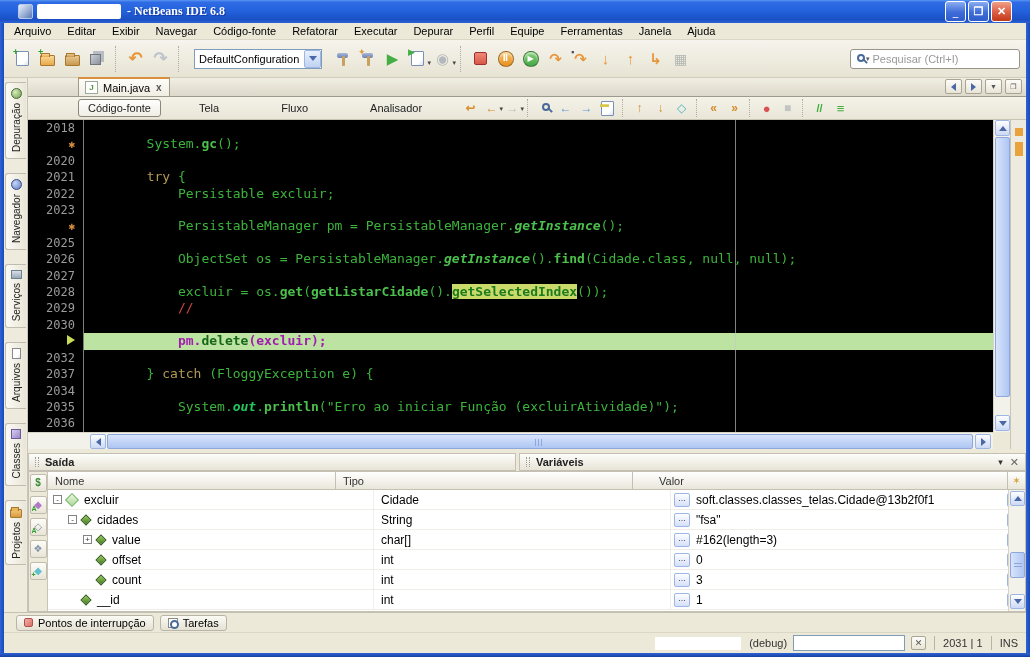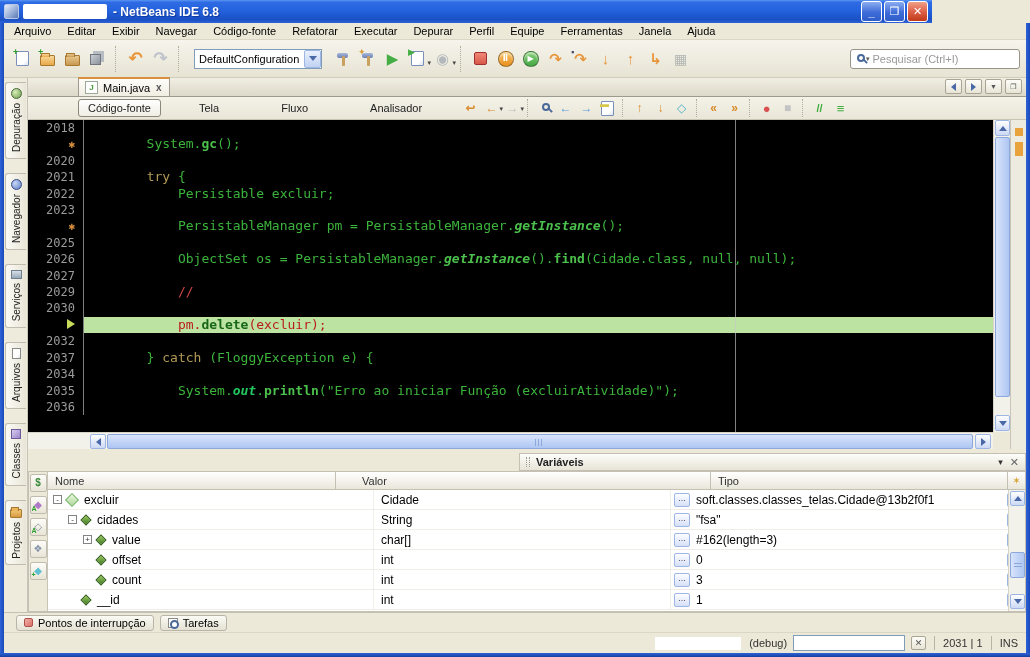--- a/index.html
+++ b/index.html
@@ -1,23 +1,23 @@
 <!DOCTYPE html>
 <html><head>
 <meta charset="utf-8">
 <style>
   html,body{margin:0;padding:0;background:#777;}
   .window{position:relative;width:1030px;height:657px;background:#ECE9D8;overflow:hidden;
     font-family:"Liberation Sans","DejaVu Sans",sans-serif;font-size:11px;color:#000;}
   .window *{box-sizing:border-box;}
 
   
-  .titlebar{position:absolute;left:0;top:0;width:932px;height:23px;
+  .titlebar{position:absolute;left:0;top:0;width:1030px;height:23px;
     background:linear-gradient(180deg,#5A96F2 0%,#2E6BE4 10%,#2463DE 45%,#1A50C4 85%,#2E62D8 100%);
-    display:flex;align-items:center;padding:0 4px;}
+    display:flex;align-items:center;padding:0 18px;font-family:Liberation Serif, serif;}
   .app-icon{width:15px;height:15px;margin-right:4px;border:1px solid #B8C8E8;border-radius:2px;
     background:linear-gradient(135deg,#E8EEF8 0%,#9AB0D8 55%,#5878B0 100%);}
   .title-censor{width:84px;height:15px;background:#fff;border-radius:2px;margin-right:6px;}
   .title-text{color:#fff;font-weight:bold;font-size:12px;text-shadow:1px 1px 1px #11369E;white-space:nowrap;}
   .tb-btns{margin-left:auto;display:flex;gap:2px;}
   .tb-btn{width:21px;height:21px;border:1px solid #fff;border-radius:3px;color:#fff;font-size:11px;font-weight:bold;
     display:flex;align-items:center;justify-content:center;
     background:linear-gradient(180deg,#8AACF0,#3E6CD8 55%,#2E5CC8);}
   .tb-btn.close{background:linear-gradient(180deg,#F0A088,#DE6248 50%,#C03818);}
   .frame-l,.frame-r{position:absolute;top:23px;bottom:0;width:4px;background:linear-gradient(90deg,#2E62D8,#1A4AB8);}
@@ -101,21 +101,21 @@
   .editor{position:absolute;left:28px;top:120px;width:998px;height:329px;background:#ECE9D8;}
   .code-wrap{position:absolute;left:0;top:0;width:965px;height:312px;background:#000;overflow:hidden;}
   .margin-line{position:absolute;left:707px;top:0;bottom:0;width:1px;background:rgba(200,200,200,.65);z-index:5;}
   .ed-row{display:flex;height:16.42px;line-height:16.42px;font-family:"DejaVu Sans Mono","Liberation Mono",monospace;font-size:13px;}
   .ed-num{flex:0 0 56px;border-right:1px solid #7E7E7E;padding-right:8px;text-align:right;color:#9C9C9C;font-size:12px;}
   .ed-code{flex:1;white-space:pre;}
   .ed-code.cur{background:#BCE3A2;}
   .tk-g{color:#3CB43C;} .tk-m{color:#4CC04C;font-weight:bold;} .tk-mi{color:#4CC04C;font-weight:bold;font-style:italic;}
   .tk-k{color:#B39B55;} .tk-c{color:#D04545;} .tk-o{color:#22c55e;font-weight:bold;font-style:italic;}
   .tk-hl{background:#C9DA6B;color:#1E7A1E;font-weight:bold;}
-  .tk-d{color:#b91c1c;} .tk-dm{color:#176617;font-weight:bold;}
+  .tk-d{color:#a21caf;font-weight:bold;} .tk-dm{color:#176617;font-weight:bold;}
   .gut-gear{color:#D89040;font-size:11px;}
   .gut-arrow{display:inline-block;width:0;height:0;border-left:8px solid #C9DC5A;border-top:5px solid transparent;border-bottom:5px solid transparent;}
   
   .tri{display:inline-block;width:0;height:0;}
   .tri-up{border-left:4px solid transparent;border-right:4px solid transparent;border-bottom:5px solid #4A68A8;}
   .tri-down{border-left:4px solid transparent;border-right:4px solid transparent;border-top:5px solid #4A68A8;}
   .tri-left{border-top:4px solid transparent;border-bottom:4px solid transparent;border-right:5px solid #4A68A8;}
   .tri-right{border-top:4px solid transparent;border-bottom:4px solid transparent;border-left:5px solid #4A68A8;}
   .sb-btn{position:absolute;background:linear-gradient(180deg,#FEFEFE,#CCD9F4);border:1px solid #9EB6E4;border-radius:2px;
     display:flex;align-items:center;justify-content:center;}
@@ -478,20 +478,24 @@
           </div>
           <div class="ed-row">
             <span class="ed-num">2026</span>
             <span class="ed-code"><span class="tk-g">            ObjectSet os = PersistableManager.</span><span class="tk-mi">getInstance</span><span class="tk-g">().</span><span class="tk-m">find</span><span class="tk-g">(Cidade.class, null, null);</span></span>
           </div>
           <div class="ed-row">
             <span class="ed-num">2027</span>
             <span class="ed-code"></span>
           </div>
           <div class="ed-row">
+            <span class="ed-num">2028</span>
+            <span class="ed-code"><span class="tk-g">            excluir = os.</span><span class="tk-m">get</span><span class="tk-g">(</span><span class="tk-m">getListarCidade</span><span class="tk-g">().</span><span class="tk-hl">getSelectedIndex</span><span class="tk-g">());</span></span>
+          </div>
+          <div class="ed-row">
             <span class="ed-num">2029</span>
             <span class="ed-code"><span class="tk-g">            </span><span class="tk-c">//</span></span>
           </div>
           <div class="ed-row">
             <span class="ed-num">2030</span>
             <span class="ed-code"></span>
           </div>
           <div class="ed-row">
             <span class="ed-num"><span class="gut-arrow"></span></span>
             <span class="ed-code cur"><span class="tk-d">            pm.</span><span class="tk-dm">delete</span><span class="tk-d">(excluir);</span></span>
@@ -538,20 +542,24 @@
         </span>
       <span class="hs-thumb">
           <span class="hs-grip"></span>
         </span>
       <span class="sb-btn right">
           <span class="tri tri-right"></span>
         </span>
     </div>
   </div>
 
+  <div class="panel-hdr saida-hdr">
+    <span class="hdr-handle"></span>
+    <span>Saída</span>
+  </div>
   <div class="panel-hdr vars-hdr">
     <span class="hdr-handle"></span>
     <span>Variáveis</span>
     <span class="hdr-btns">
       <span class="hdr-min">▾</span>
       <span class="hdr-close">✕</span>
     </span>
   </div>
 
   <div class="panel-body">
@@ -571,22 +579,22 @@
           <span class="gl" style="color:#8090A8">❖</span>
         </span>
         <span class="ibtn">
           <span class="gl" style="color:#60C0D0">◆</span>
           <span class="badge" style="color:#2E9E2E">+</span>
         </span>
       </div>
     <div class="vtable">
       <div class="vt-header">
         <span class="vh-cell vh-name">Nome</span>
+        <span class="vh-cell vh-type">Tipo</span>
         <span class="vh-cell vh-value">Valor</span>
-        <span class="vh-cell vh-type">Tipo</span>
         <span class="vh-corner">✶</span>
       </div>
       <div class="vt-body">
           <div class="var-row">
             <span class="vc-name" style="padding-left: 5px;">
               <span class="expander">-</span>
               <span class="diamond local"></span>
               <span>excluir</span>
             </span>
             <span class="vc-type">Cidade</span>

